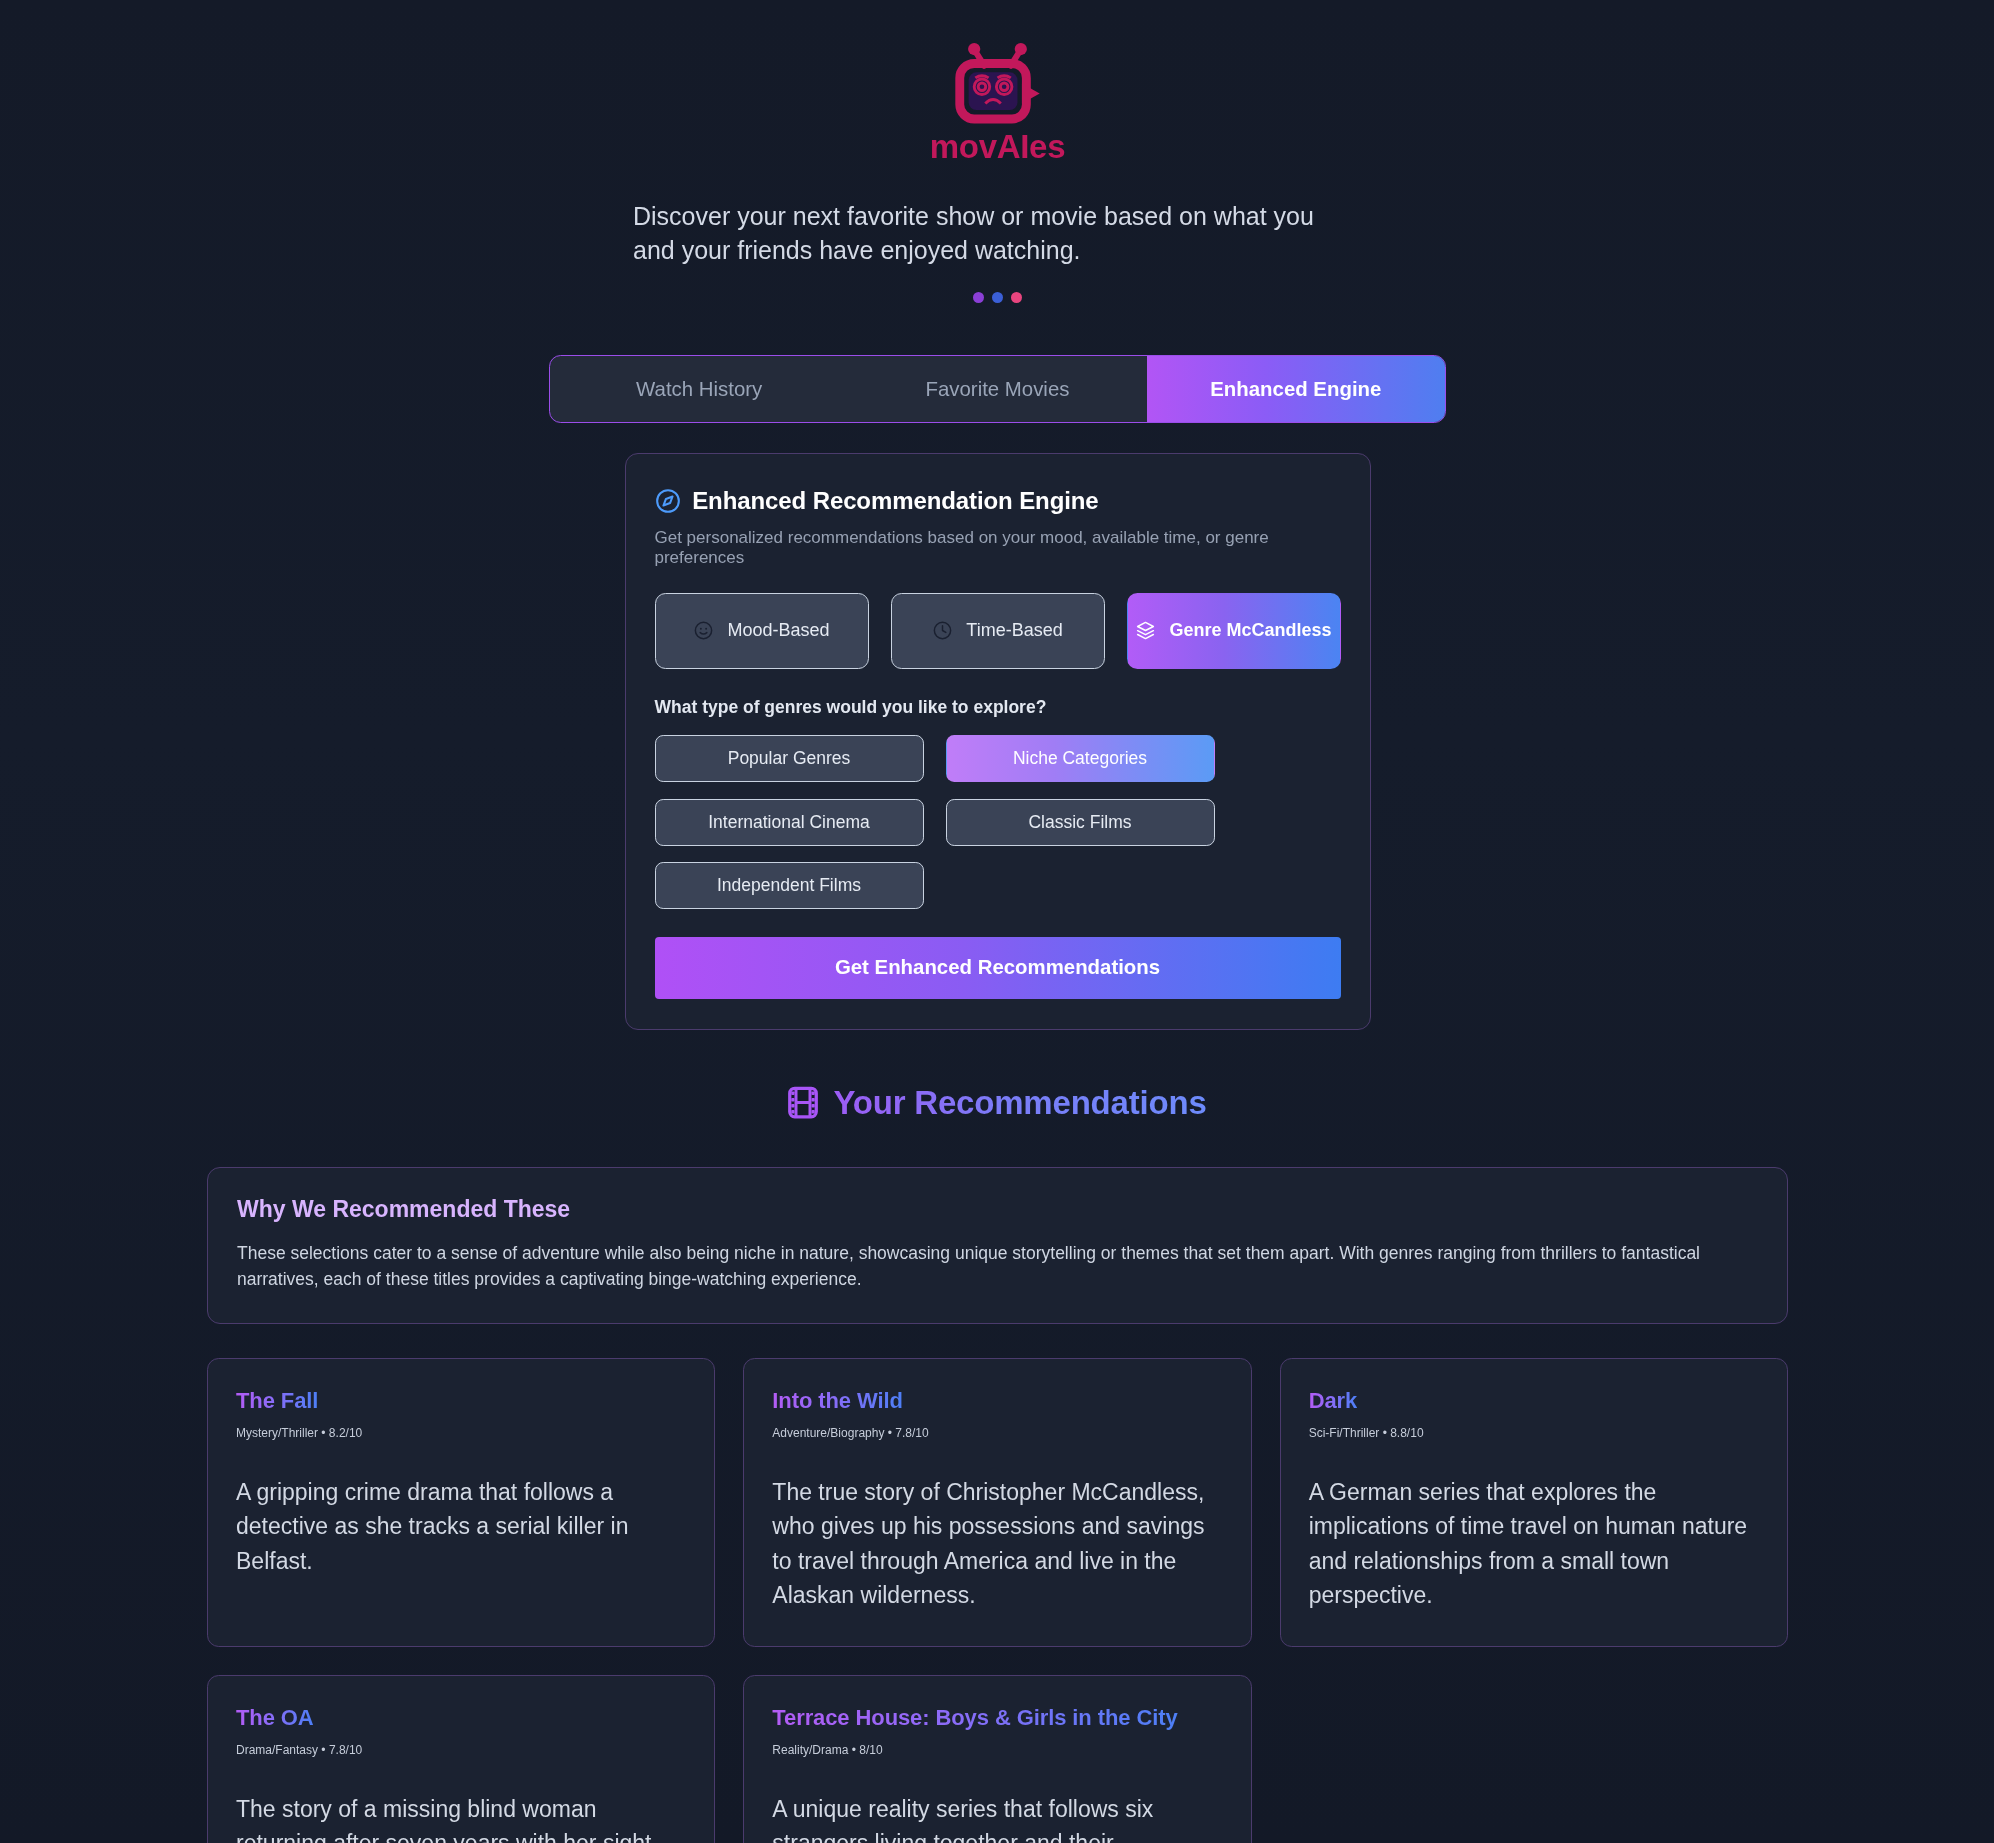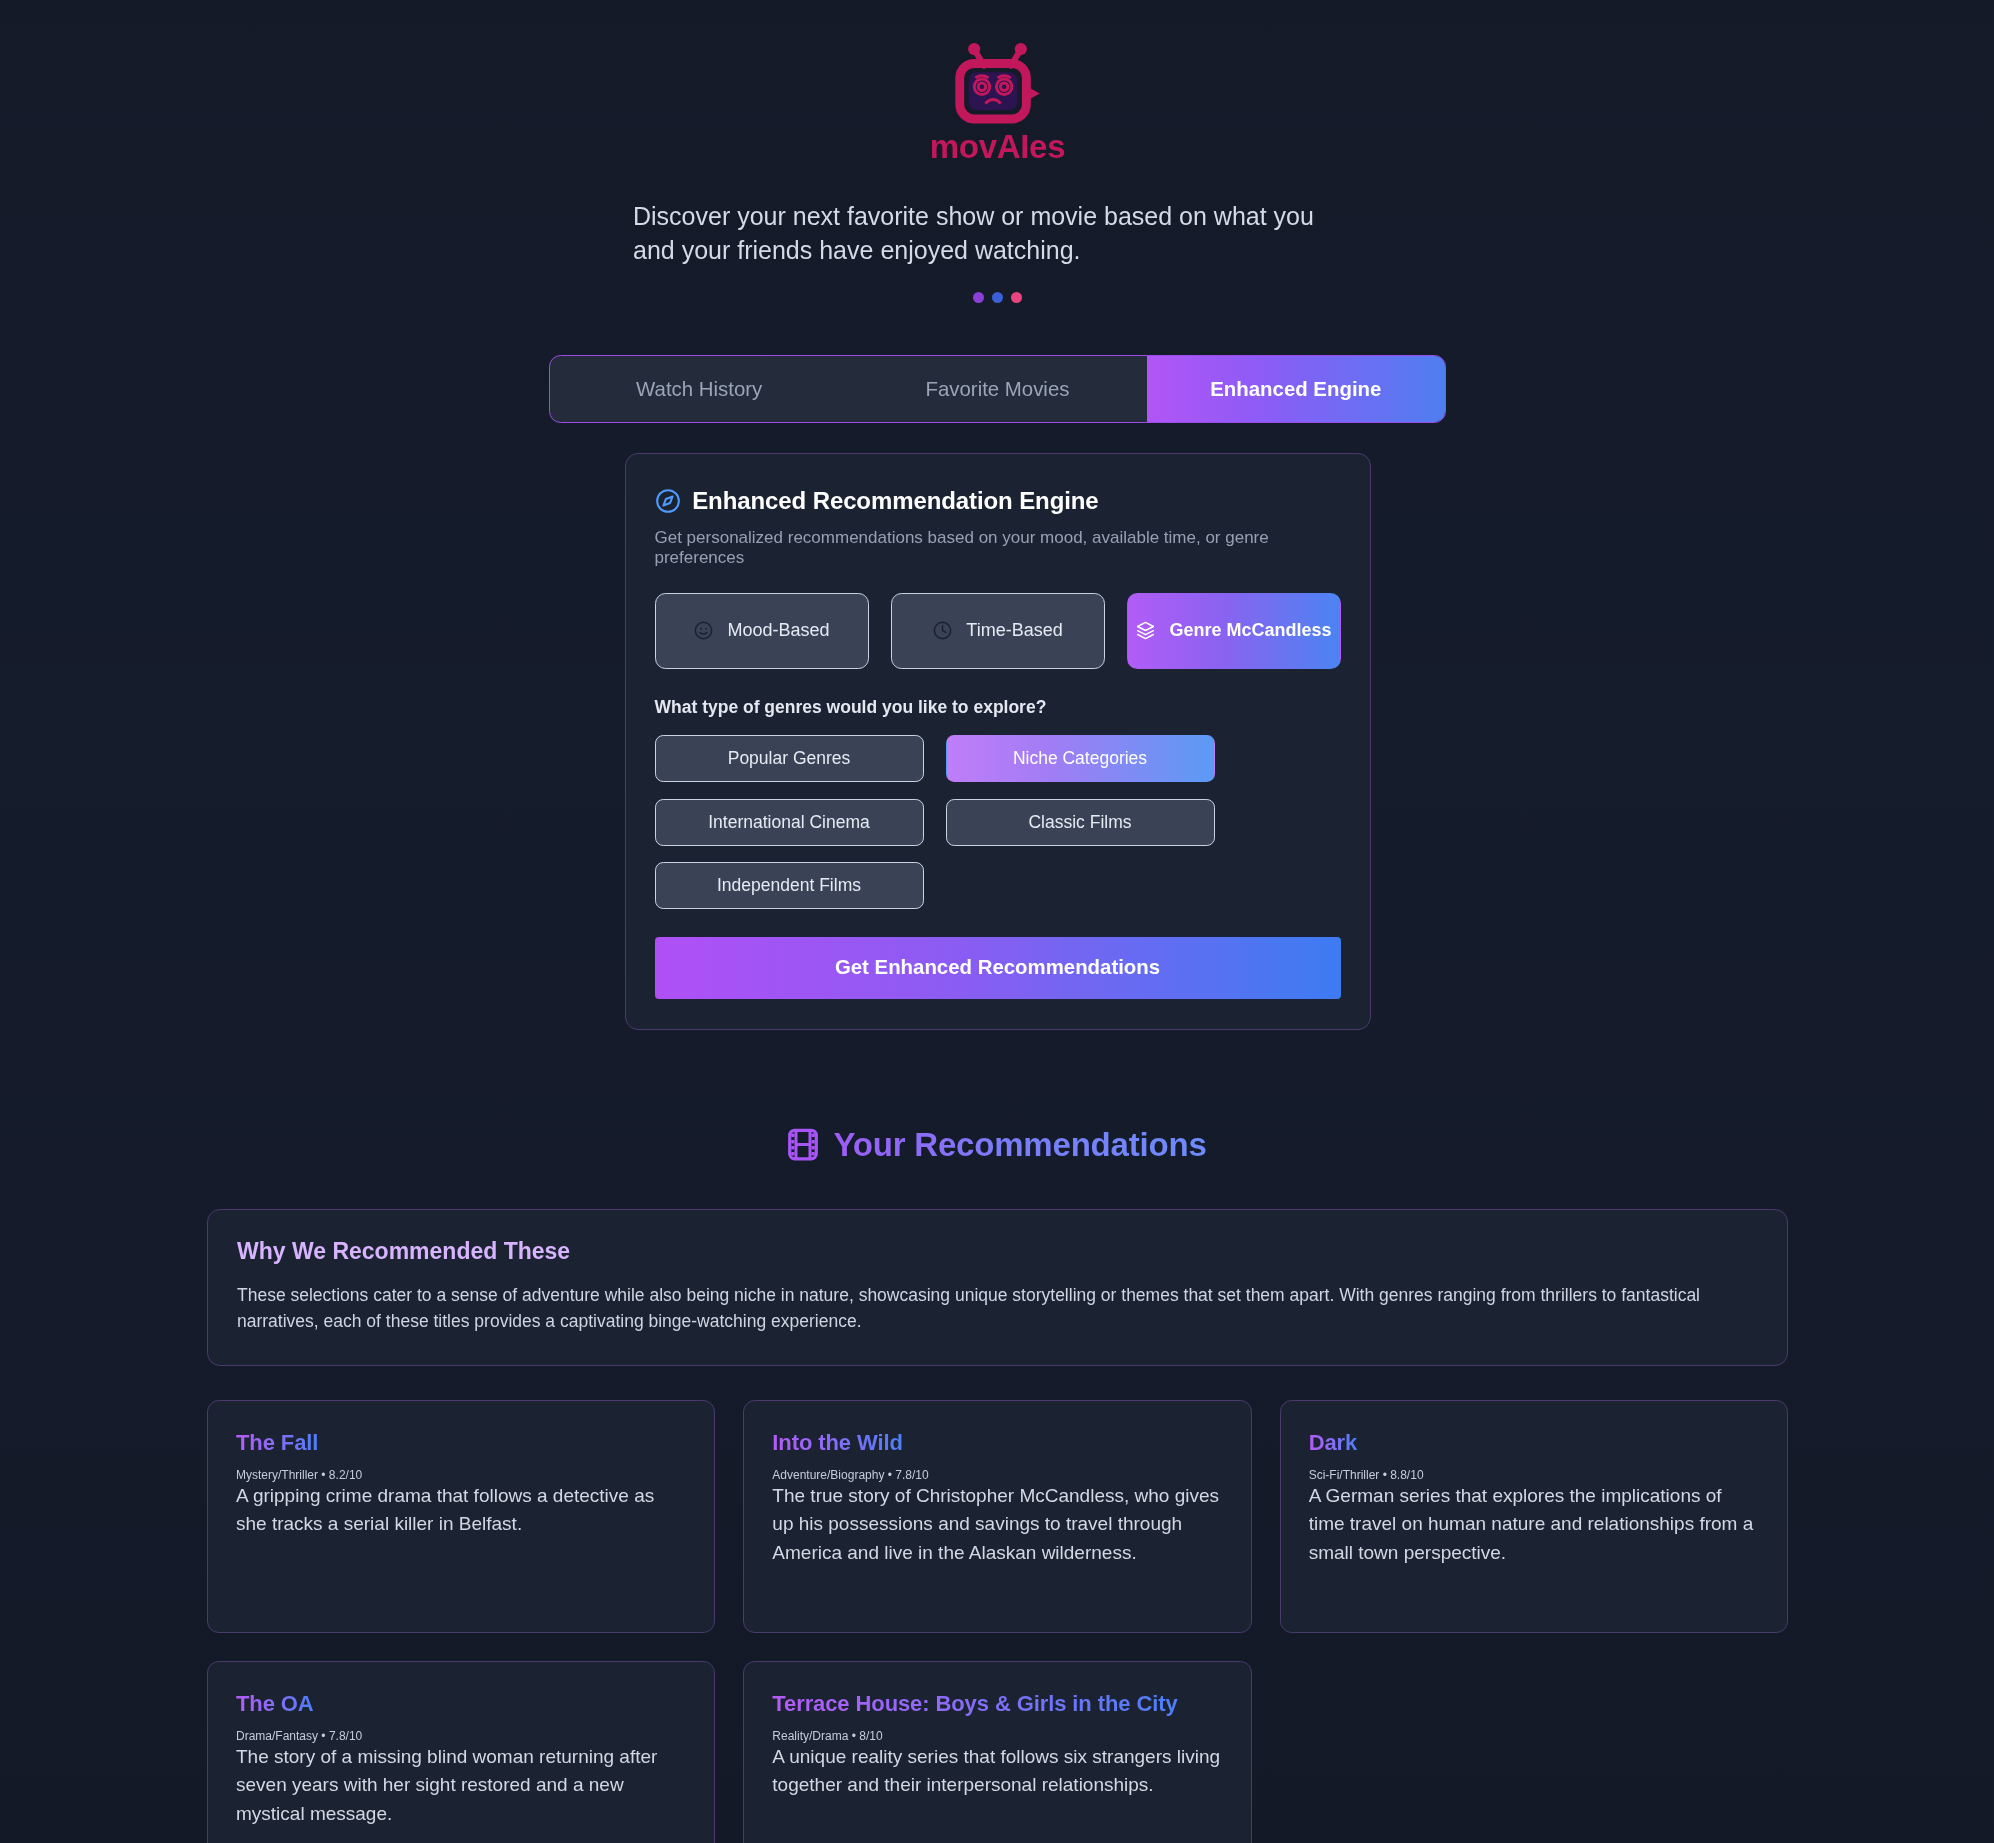--- a/index.html
+++ b/index.html
@@ -92,21 +92,21 @@
     border: none; cursor:pointer;
     background: linear-gradient(90deg, #b050f6 0%, #8a5cf3 45%, #3d7cf2 100%);
     color: #fff; font-size: 20.4px; font-weight: 600;
     font-family: "Liberation Sans", sans-serif;
     display:flex; align-items:center; justify-content:center;
   }
 
   
   .rec-head {
     display:flex; align-items:center; justify-content:center; gap: 15px;
-    margin-top: 96px;
+    margin-top: 54px;
   }
   .film-icon { width: 30px; height: 33px; flex:none; }
   .rec-title {
     font-size: 33px; font-weight: 700; letter-spacing: -0.2px;
     background: linear-gradient(90deg, #9d5cf5 0%, #7b7cf8 45%, #6d8bfb 100%);
     -webkit-background-clip: text; background-clip: text; color: transparent;
   }
 
   .why-wrap { display:flex; justify-content:center; margin-top: 45px; }
   .why-card {
@@ -125,21 +125,21 @@
     background: #1b2231; border: 1.2px solid #4b3b6d; border-radius: 11.7px;
     padding: 29px 28px 33px 28px; min-height: 233px; cursor:pointer;
   }
   .mcard-title {
     font-size: 22px; font-weight: 700; letter-spacing: -0.1px;
     background: linear-gradient(90deg, #b45cf5 0%, #8a6cf8 45%, #4d7ff6 100%);
     -webkit-background-clip: text; background-clip: text; color: transparent;
     display: inline-block;
   }
   .mcard-meta { margin-top: 11.7px; font-size: 12px; color: #c6cdda; font-weight: 500; }
-  .mcard-desc { font-size: 19px; line-height: 1.5; color: #d3d9e4; }
+  .mcard-desc { margin-top: 35px; font-size: 23px; line-height: 1.5; color: #d3d9e4; }
 </style>
 </head>
 <body>
 
 <div class="page">
 
   <header class="brand">
     <svg class="logo-mark" viewBox="0 0 100 86">
       <g fill="none" stroke="#c2185b" stroke-width="5.5" stroke-linecap="round">
         <line x1="38" y1="22" x2="30" y2="9"></line>

